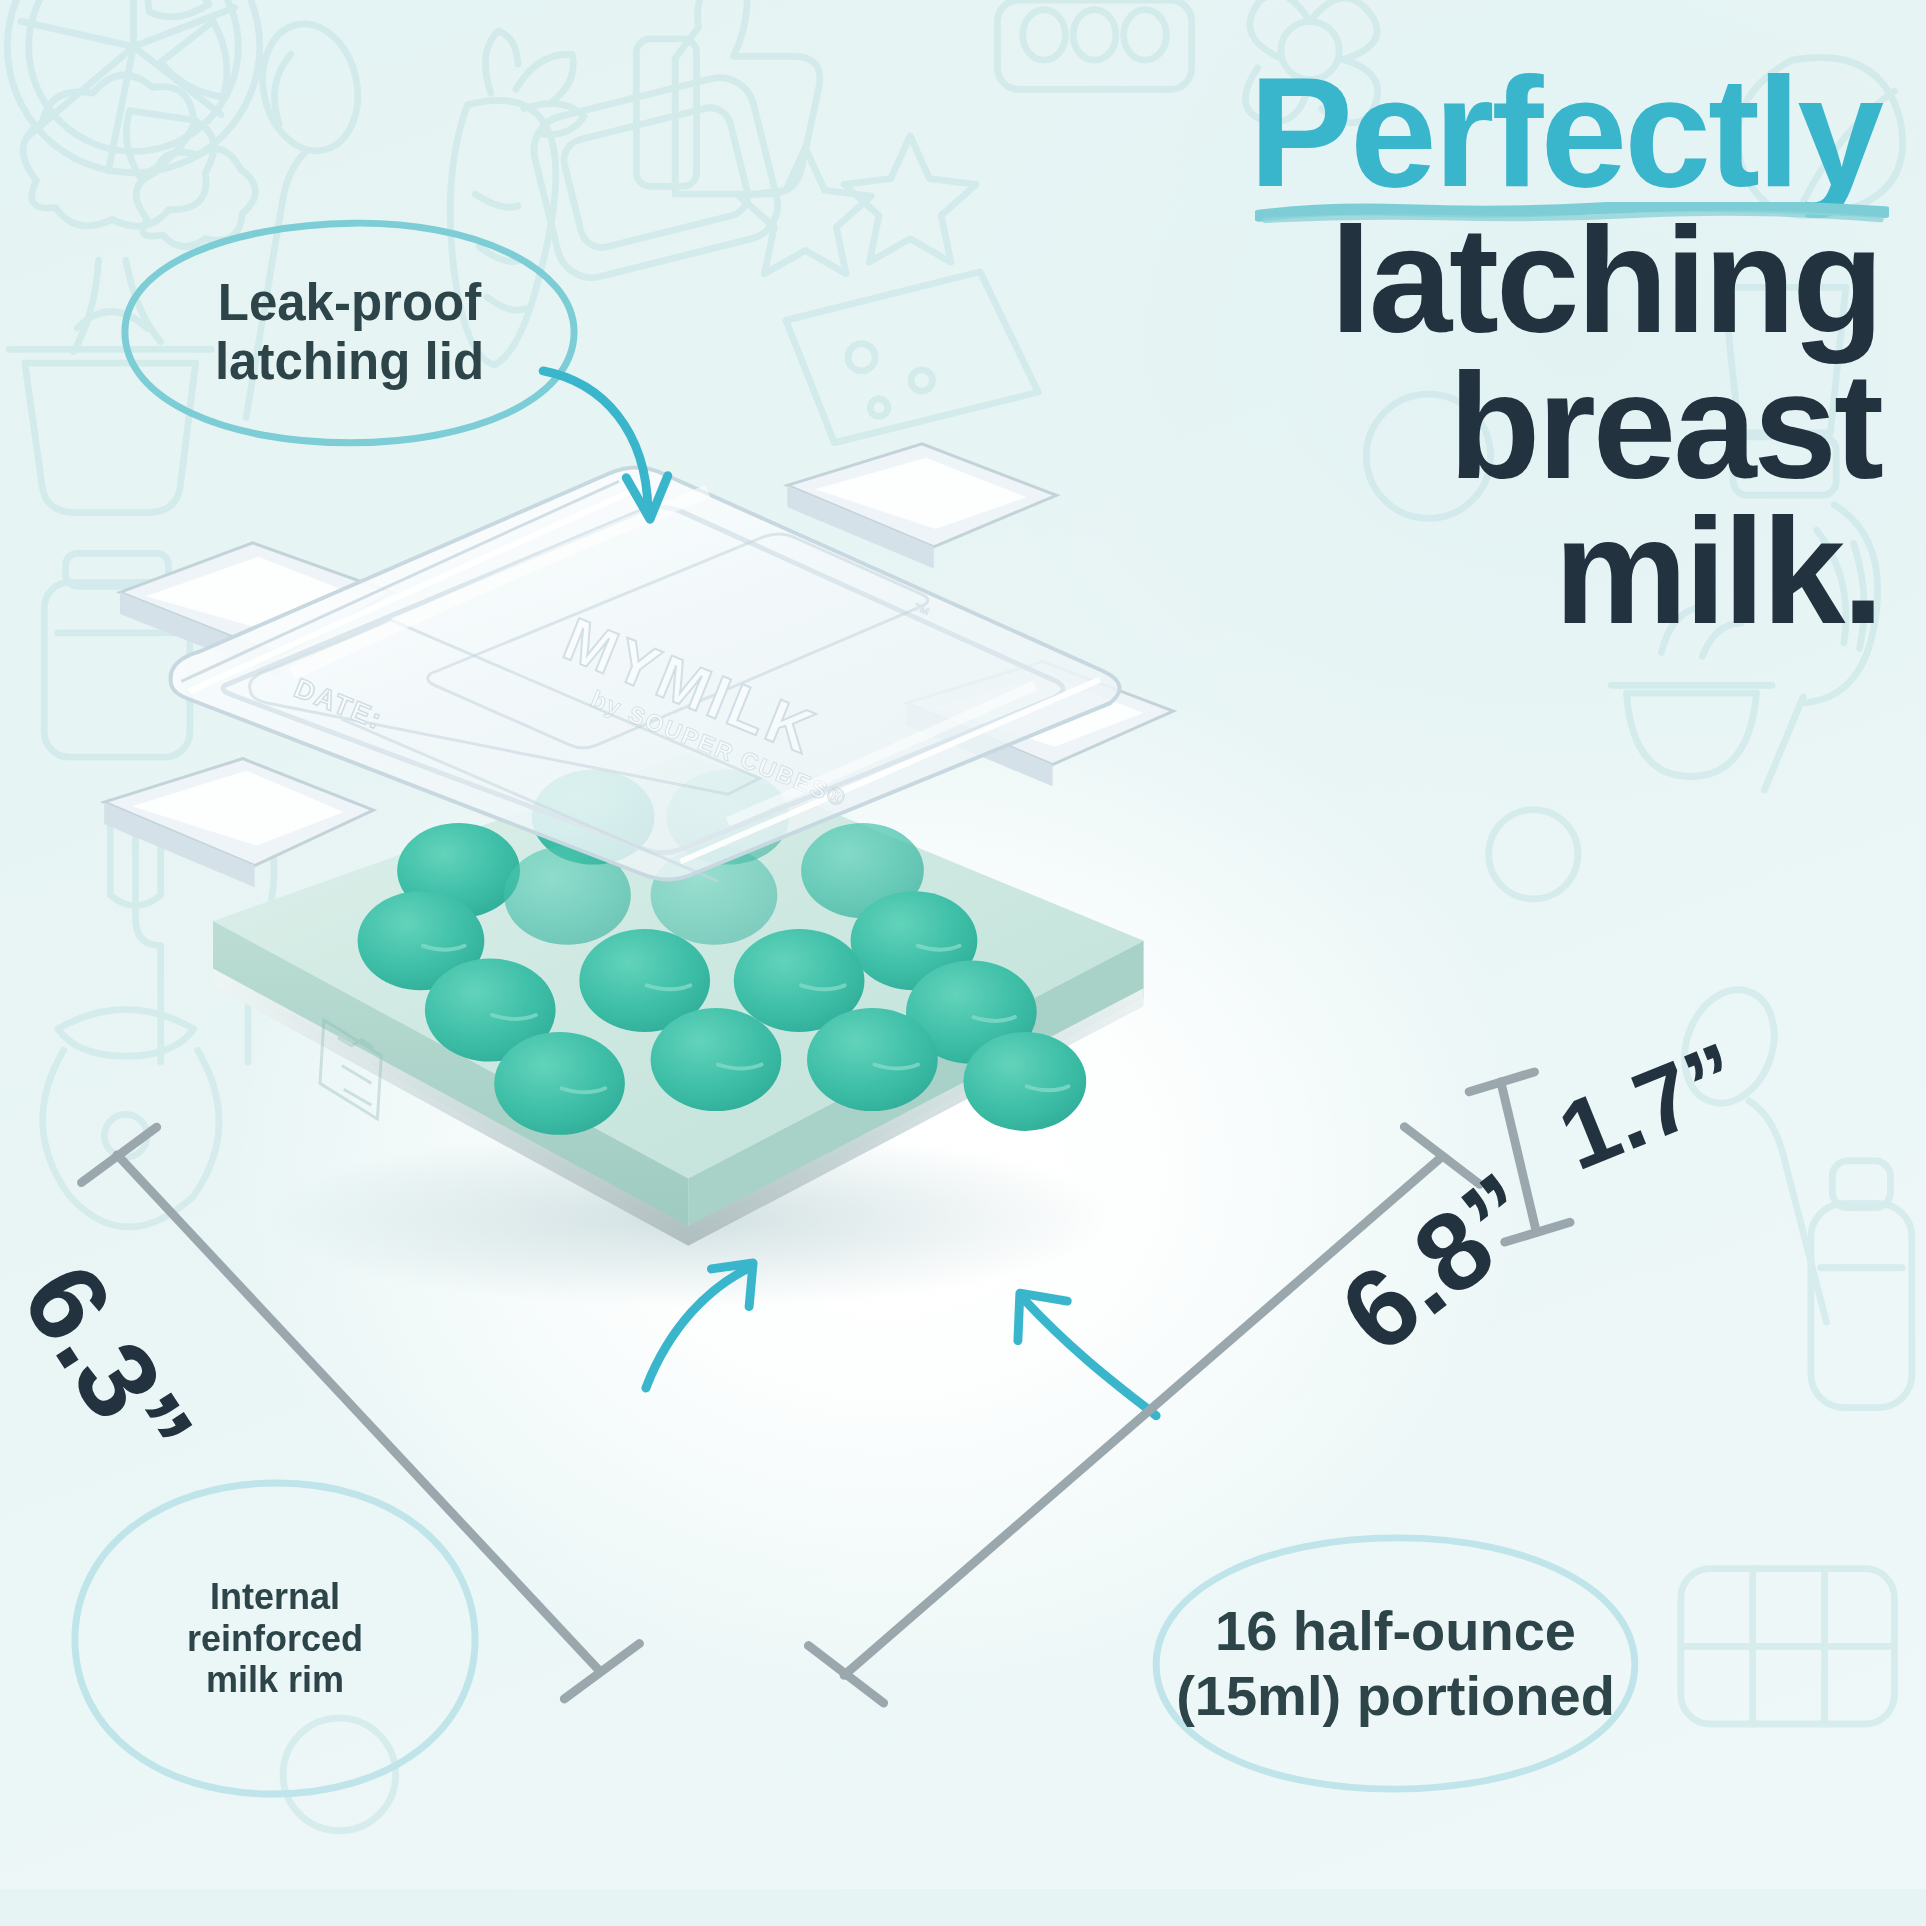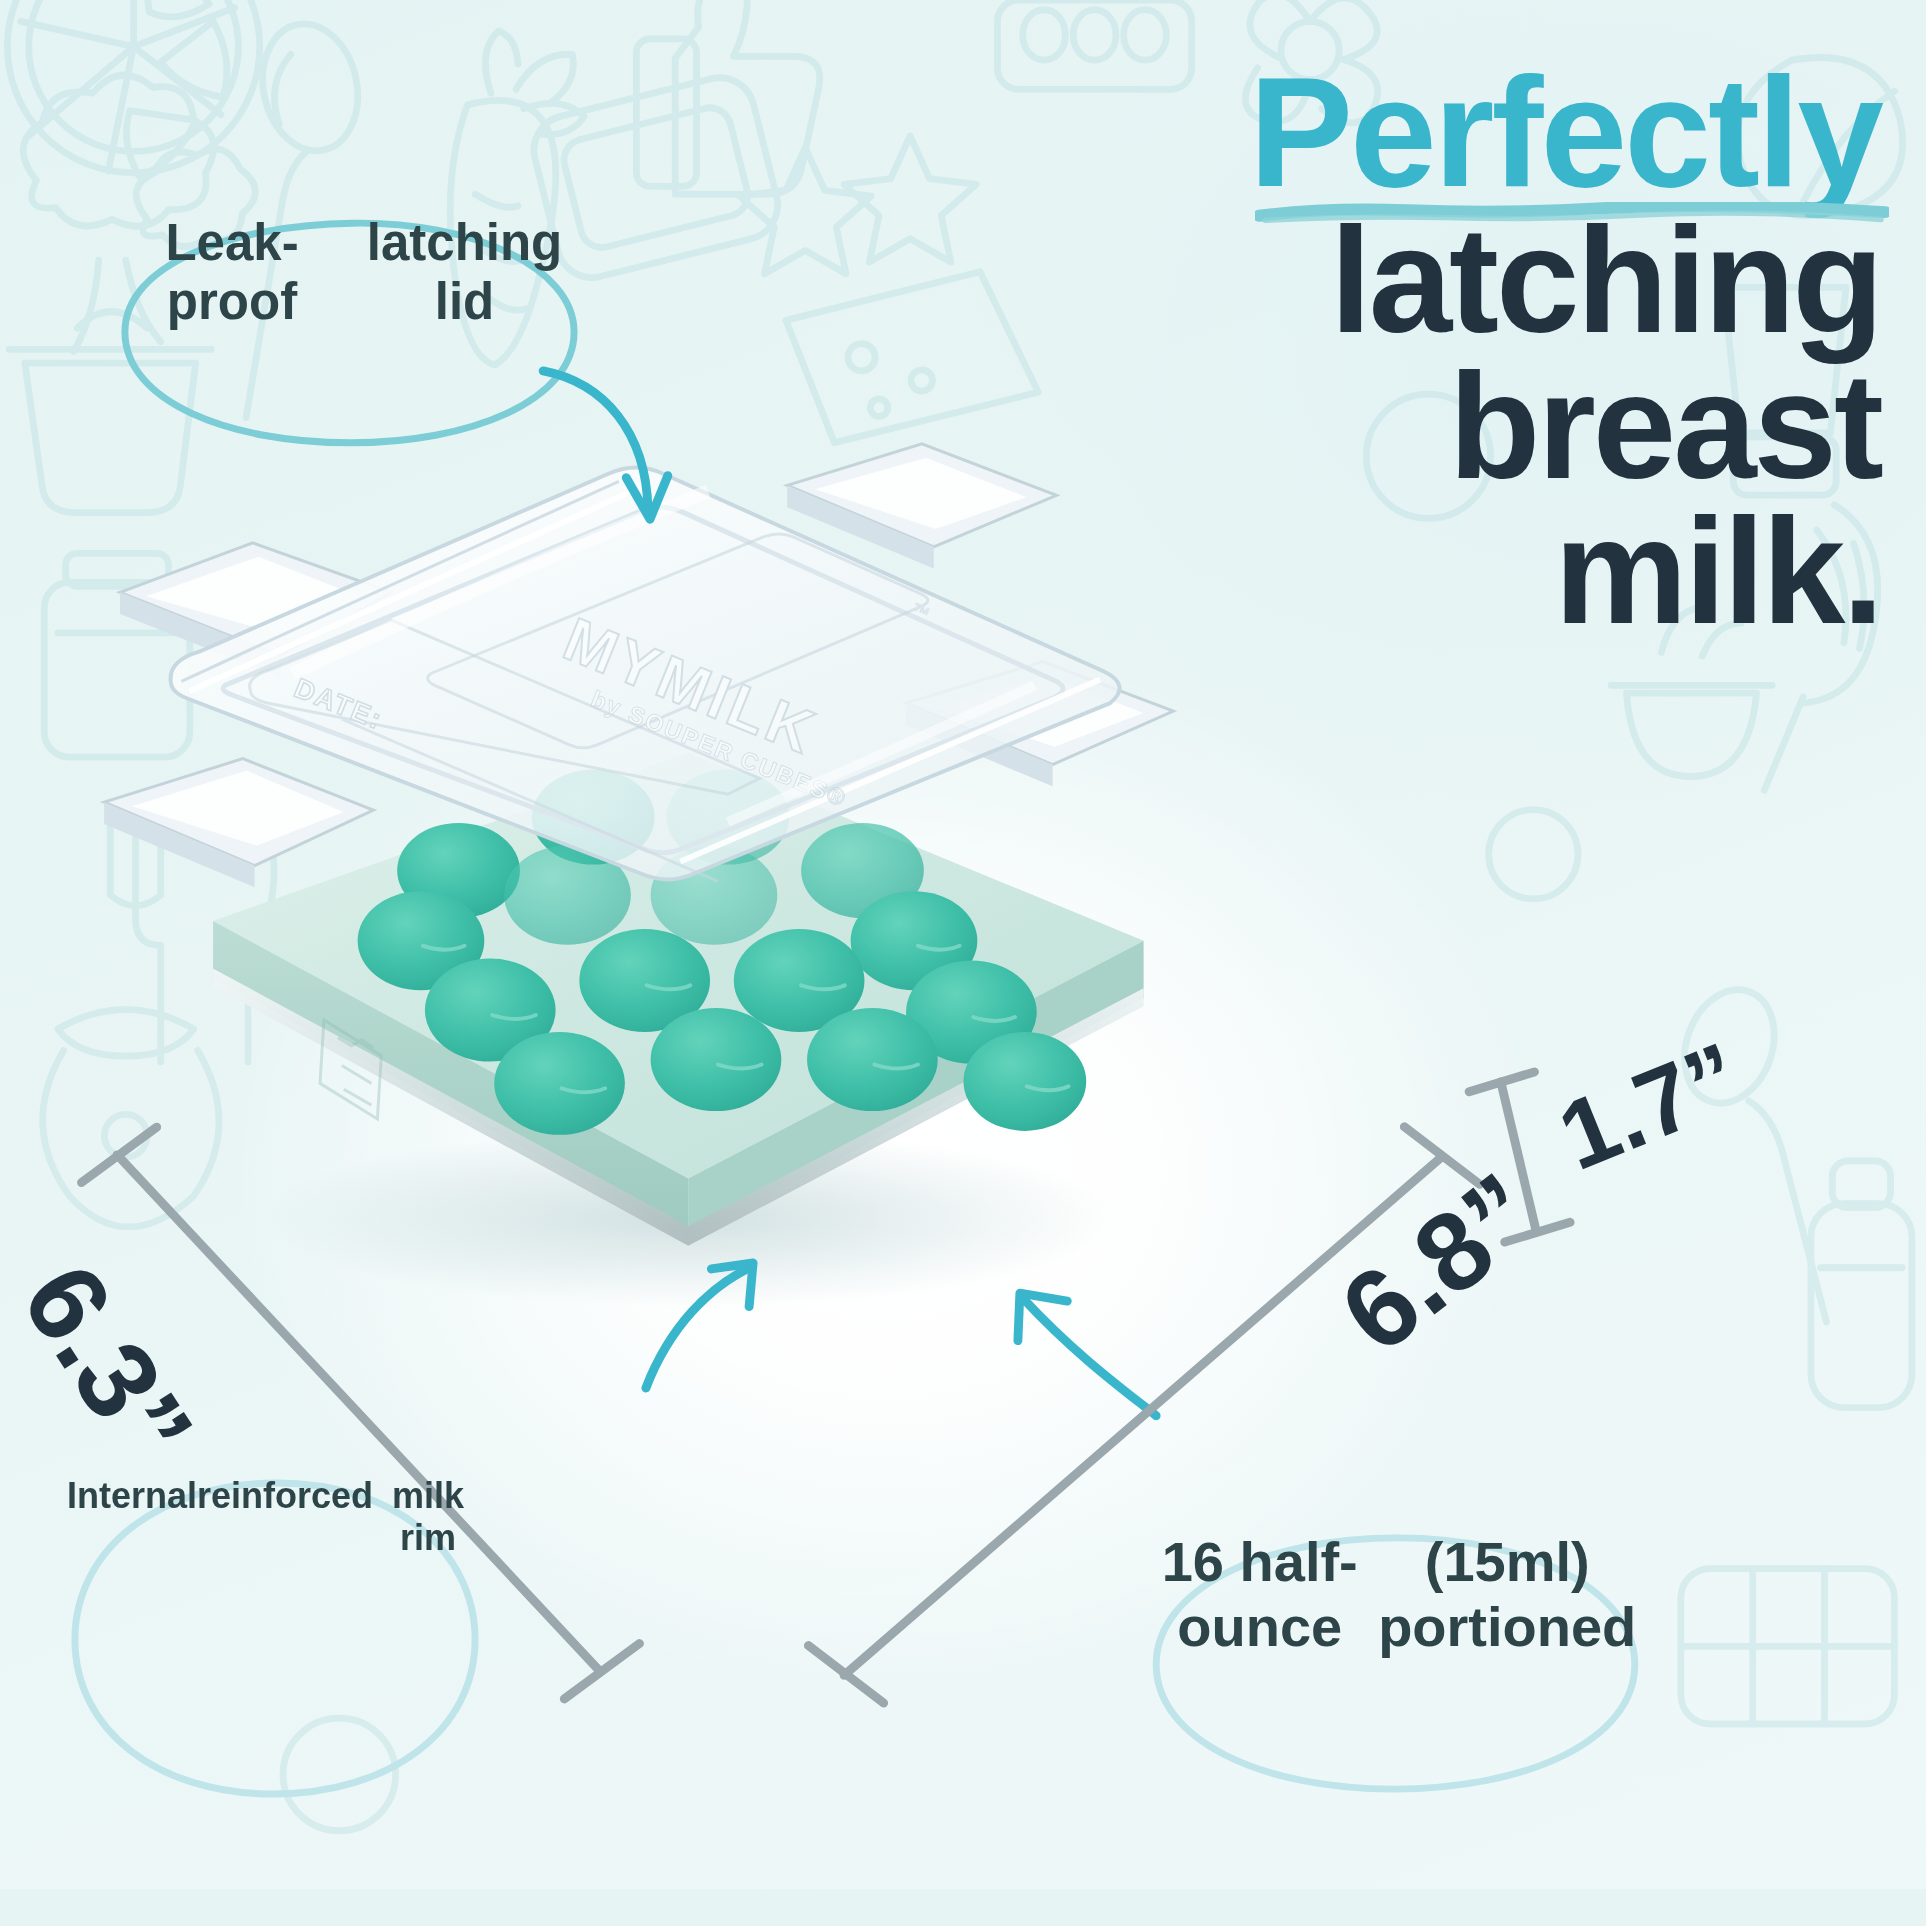--- a/index.html
+++ b/index.html
@@ -32,22 +32,22 @@
 
   
   .product{position:absolute;left:94px;top:426px;width:1139px;height:891px;}
   .product svg{width:100%;height:100%;display:block;}
 
   
   .callout{position:absolute;}
   .callout .oval{position:absolute;inset:0;}
   .callout .oval svg{width:100%;height:100%;display:block;}
   .callout .ctext{
-    position:relative;z-index:2;display:flex;flex-direction:row;
-    justify-content:center;height:100%;
+    position:relative;z-index:2;display:flex;flex-direction:column;
+    align-items:center;justify-content:center;height:100%;
     color:#2d4449;font-weight:700;line-height:1.16;text-align:center;
   }
   .callout-lid{left:117px;top:213px;width:465px;height:238px;}
   .callout-lid .ctext{font-size:51px;}
   .callout-rim{left:67px;top:1475px;width:416px;height:327px;}
   .callout-rim .ctext{font-size:36px;}
   .callout-portions{left:1148px;top:1530px;width:495px;height:267px;}
   .callout-portions .ctext{font-size:56px;}
 
   

